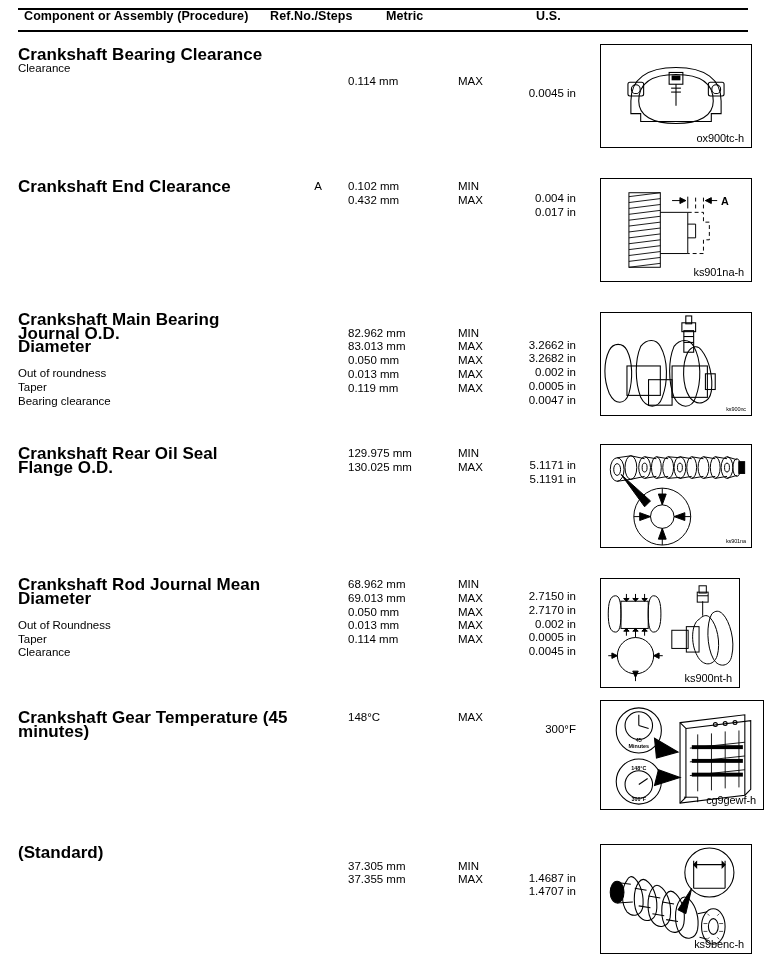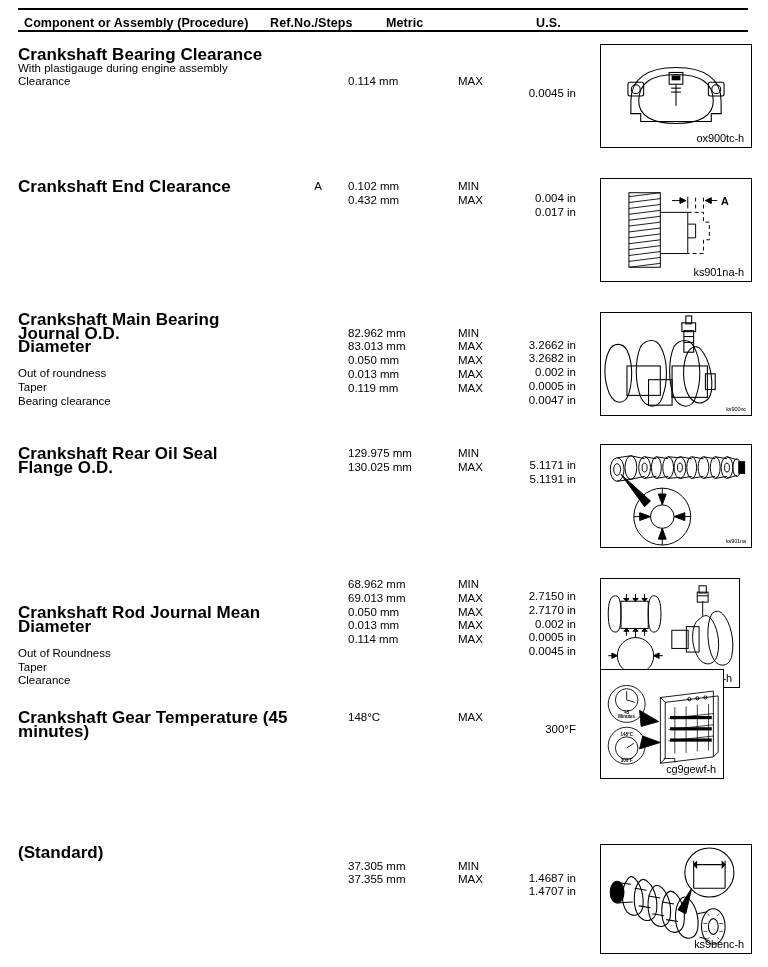--- a/index.html
+++ b/index.html
@@ -43,21 +43,21 @@
   .hdr-rule-bottom {
     position: absolute;
     left: 0;
     top: 22px;
     width: 730px;
     height: 2px;
     background: #000;
   }
   .hdr-cell {
     position: absolute;
-    top: 8px;
+    top: 1px;
     font-size: 12.5px;
     font-weight: bold;
     letter-spacing: 0.1px;
     white-space: nowrap;
   }
   .hdr-component { left: 6px; }
   .hdr-ref { left: 252px; }
   .hdr-metric { left: 368px; }
   .hdr-us { left: 518px; }
 
@@ -167,21 +167,20 @@
     <div class="hdr-cell hdr-component">Component or Assembly (Procedure)</div>
     <div class="hdr-cell hdr-ref">Ref.No./Steps</div>
     <div class="hdr-cell hdr-metric">Metric</div>
     <div class="hdr-cell hdr-us">U.S.</div>
     <div class="hdr-rule-bottom"></div>
   </div>
 
   <div class="spec-row" style="top:48px;">
     <div class="label-block" style="top:0;">
       <div class="label-title">Crankshaft Bearing Clearance</div>
-      <div class="label-sub">With plastigauge during engine assembly</div>
       <div class="label-item">Clearance</div>
     </div>
     <div class="values" style="top:27px;">
       <div class="vrow">
         <span class="v-ref"></span>
         <span class="v-metric">0.114 mm</span>
         <span class="v-limit">MAX</span>
         <span class="v-us">0.0045 in</span>
       </div>
     </div>
@@ -385,21 +384,21 @@
         <path d="M58 96 L62 85 L66 96 Z" fill="#000"></path>
         <path d="M39 69 L50 73 L39 77 Z" fill="#000"></path>
         <path d="M85 69 L74 73 L85 77 Z" fill="#000"></path>
       </g>
       <path d="M20 30 L50 57 L44 63 Z" fill="#000" stroke="#000" stroke-width="1"></path>
     </svg>
     <div class="illus-caption tiny">ks901na</div>
   </div>
 
   <div class="spec-row" style="top:578px;">
-    <div class="label-block" style="top:0;margin-top:28px;">
+    <div class="label-block" style="top:0;">
       <div class="label-title">Crankshaft Rod Journal Mean Diameter</div>
       <div class="label-item" style="height:13.8px;"></div>
       <div class="label-item">Out of Roundness</div>
       <div class="label-item">Taper</div>
       <div class="label-item">Clearance</div>
     </div>
     <div class="values" style="top:0;">
       <div class="vrow">
         <span class="v-ref"></span>
         <span class="v-metric">68.962 mm</span>
@@ -472,21 +471,21 @@
     <div class="values" style="top:0;">
       <div class="vrow">
         <span class="v-ref"></span>
         <span class="v-metric">148°C</span>
         <span class="v-limit">MAX</span>
         <span class="v-us">300°F</span>
       </div>
     </div>
   </div>
 
-  <div class="illus" style="left:600px; top:669px; width:124px; height:110px;">
+  <div class="illus" style="left:600px; top:700px; width:164px; height:110px;">
     <svg viewBox="0 0 152 110">
       <g fill="none" stroke="#000" stroke-width="1.1">
         <circle cx="32" cy="30" r="23"></circle>
         <circle cx="32" cy="25" r="14"></circle>
         <path d="M32 25 L32 14 M32 25 L42 28"></path>
         <circle cx="32" cy="82" r="23"></circle>
         <circle cx="32" cy="85" r="14"></circle>
         <path d="M32 85 L41 79"></path>
         <path d="M48 38 L72 52 L50 58 Z" fill="#000"></path>
         <path d="M48 86 L74 78 L52 70 Z" fill="#000"></path>

